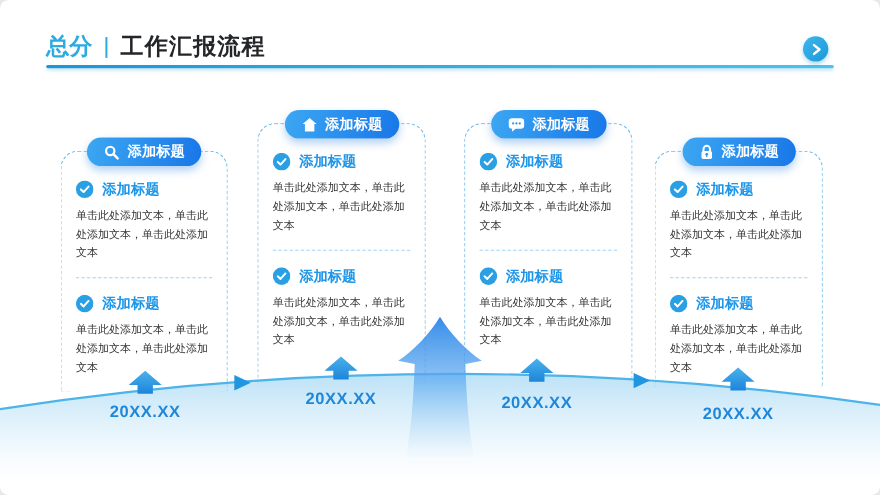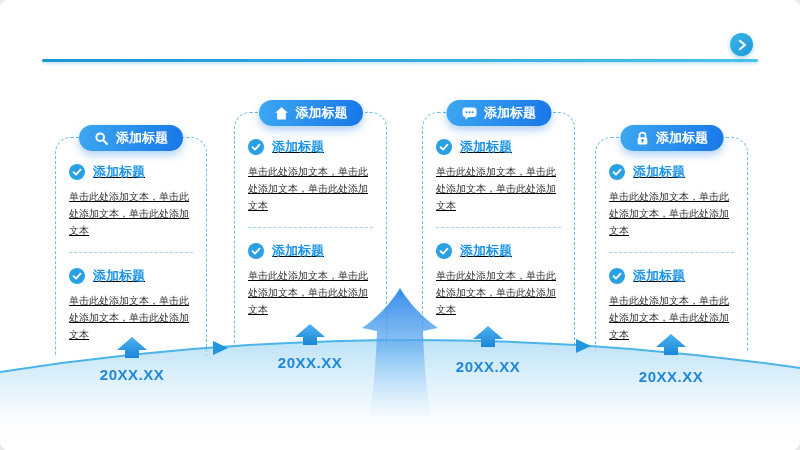--- a/index.html
+++ b/index.html
@@ -19,21 +19,21 @@
     box-shadow:0 2px 3px rgba(80,180,230,.35);
   }
   .nav-btn{
     position:absolute;left:730px;top:33px;width:23px;height:23px;border-radius:50%;
     background:linear-gradient(135deg,#3db6ec,#1b98d8);display:flex;align-items:center;
     justify-content:center;z-index:5;cursor:pointer;box-shadow:0 2px 4px rgba(30,150,210,.4);
   }
   
   .card{
     position:absolute;border:1.5px dashed #6ebbec;border-bottom:none;
-    border-radius:16px 16px 0 0;box-sizing:border-box;padding:25px 13px 0 13px;z-index:1;text-decoration:underline;
+    border-radius:16px 16px 0 0;box-sizing:border-box;padding:25px 13px 0 13px;z-index:1;
   }
   .card-1{left:55px;top:137px;width:152px;height:219px;}
   .card-2{left:234px;top:112px;width:153px;height:236px;}
   .card-3{left:422px;top:112px;width:153px;height:232px;}
   .card-4{left:595px;top:137px;width:153px;height:215px;}
   .pill{
     position:absolute;top:-13px;left:50%;transform:translateX(-50%);
     height:26px;padding:0 15px;border-radius:14px;white-space:nowrap;
     background:linear-gradient(100deg,#3ca7f2,#1877e8);
     display:flex;align-items:center;gap:7px;
@@ -54,20 +54,25 @@
   .date-1{left:87px;top:366px;}
   .date-2{left:265px;top:354px;}
   .date-3{left:443px;top:358px;}
   .date-4{left:626px;top:368px;}
 </style>
 </head>
 <body>
 
 <div class="slide">
 
+  <div class="header">
+    <span class="badge">总分</span>
+    <span class="sep">|</span>
+    <span class="title">工作汇报流程</span>
+  </div>
   <div class="title-underline"></div>
   <div class="nav-btn">
     <span style="display:flex;">
       <svg width="12" height="12" viewBox="0 0 12 12">
           <path d="M4 2 L9 6 L4 10" stroke="#fff" stroke-width="2.2" fill="none" stroke-linecap="round" stroke-linejoin="round"></path>
         </svg>
     </span>
   </div>
 
   <div class="card card-1">

